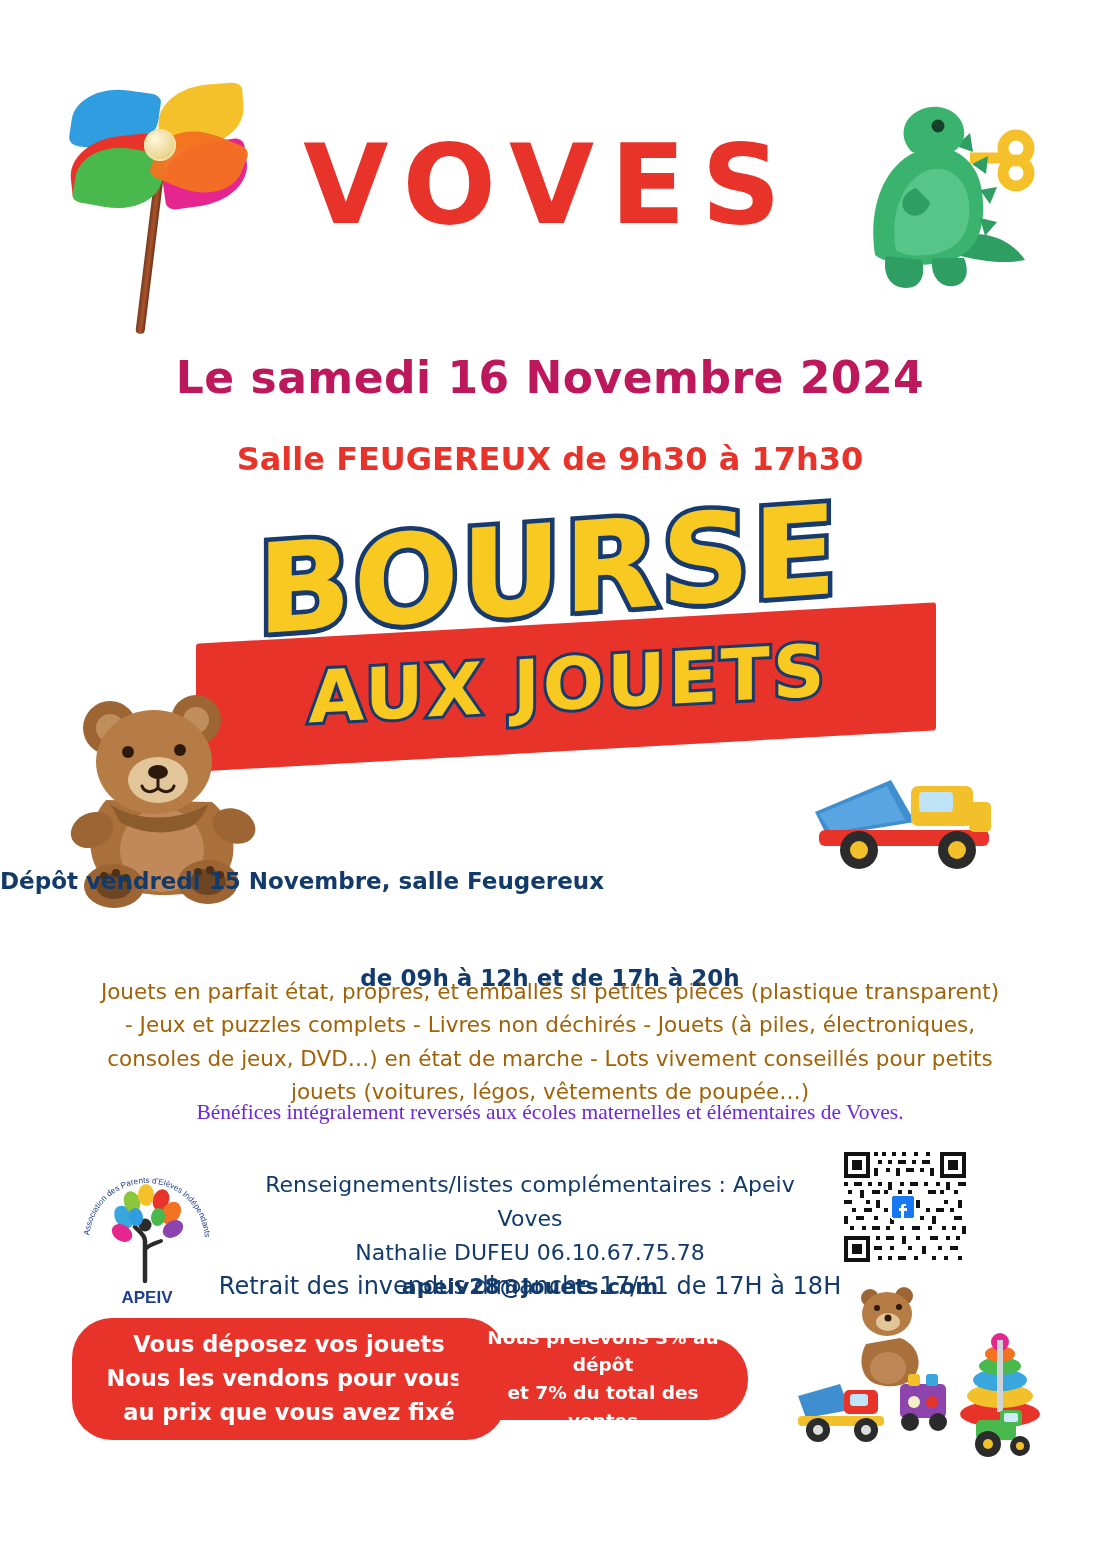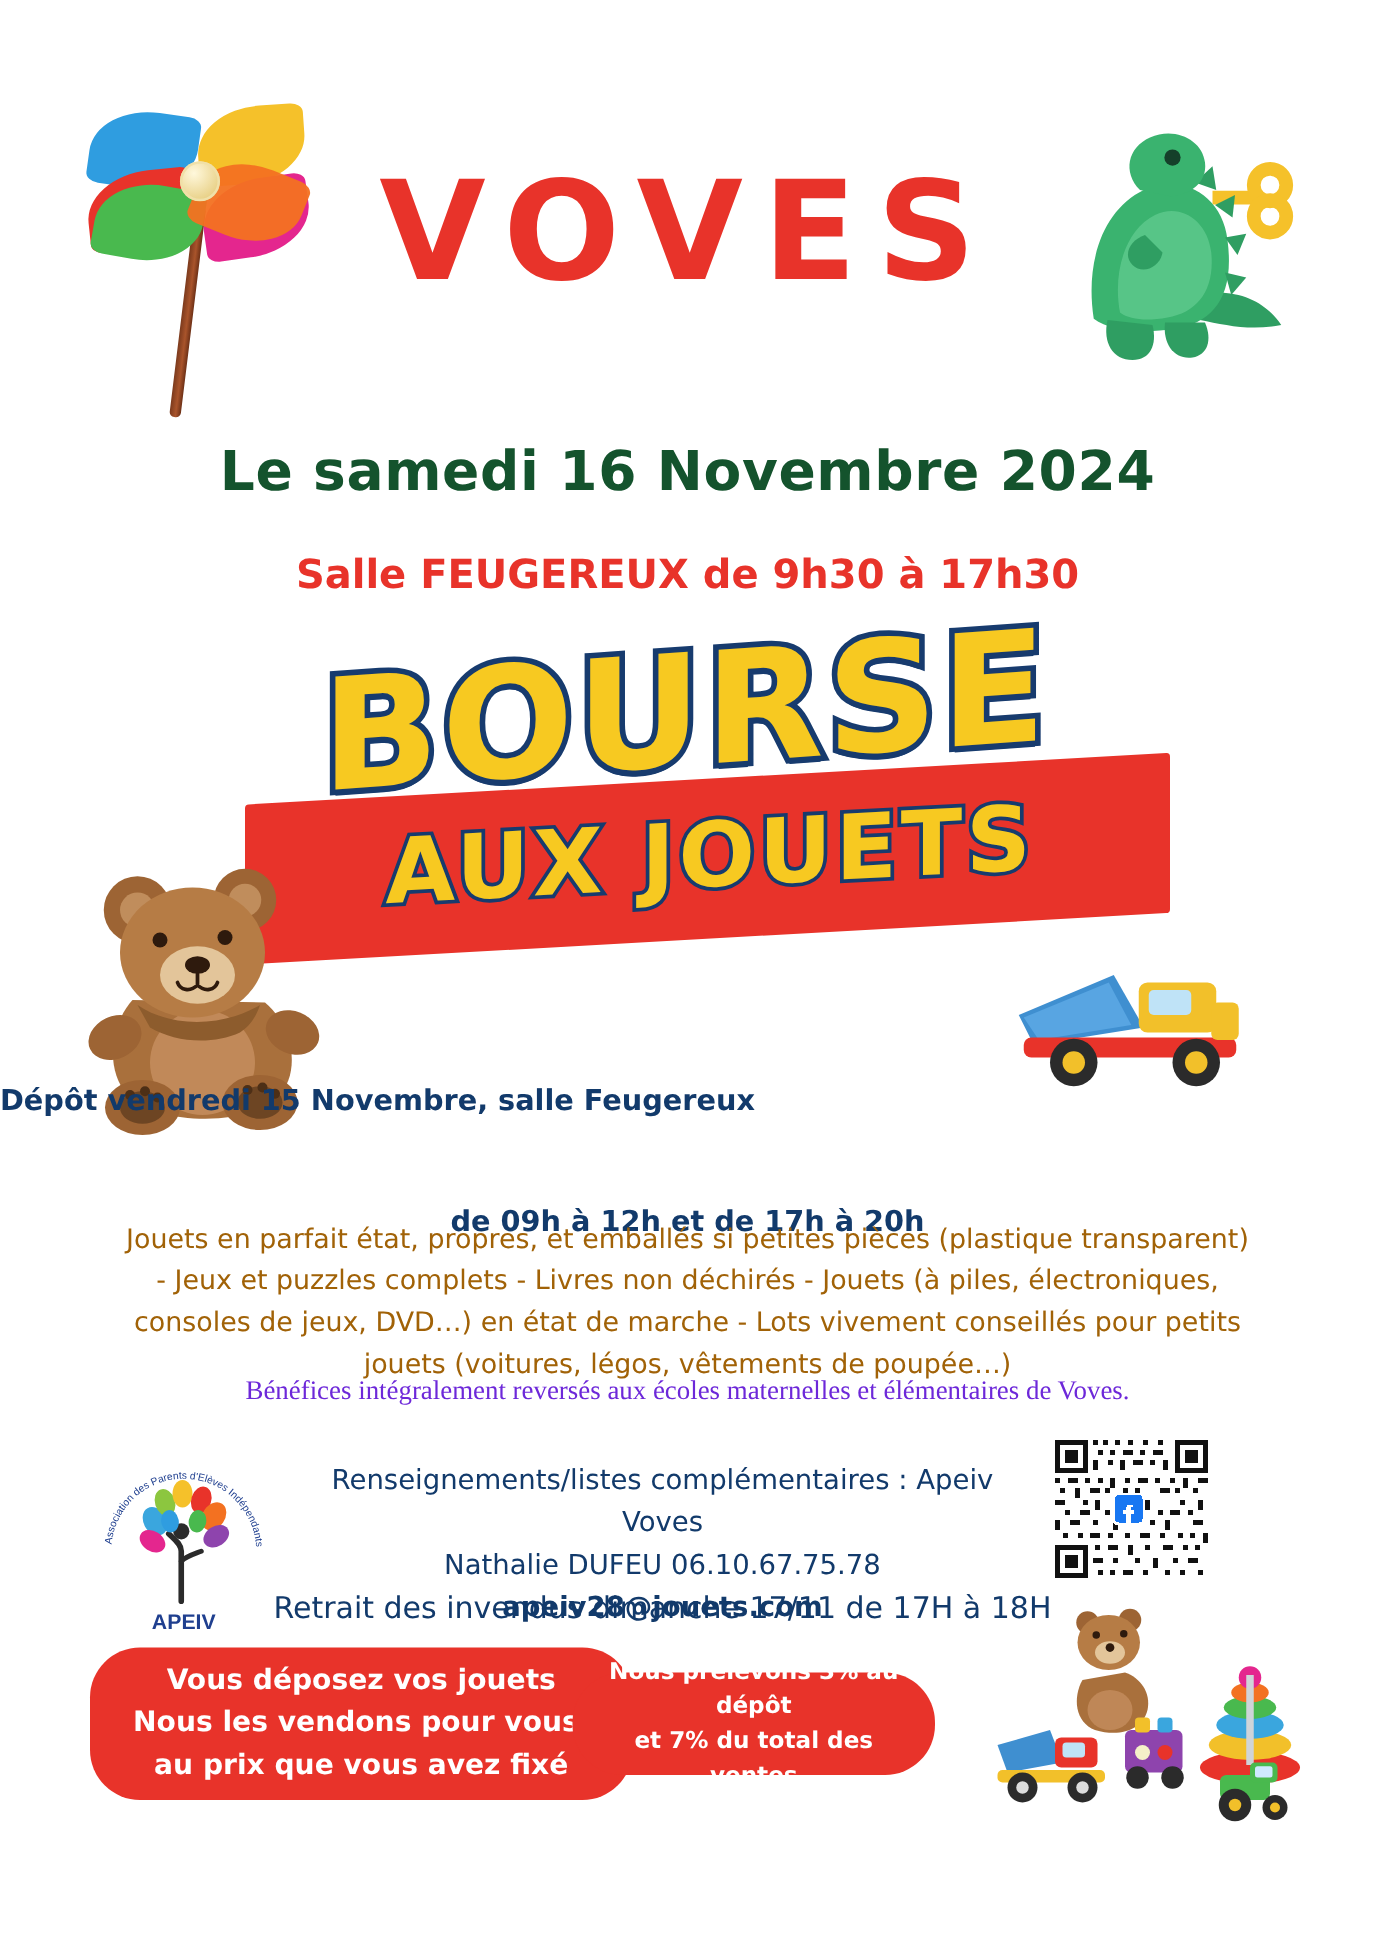--- a/index.html
+++ b/index.html
@@ -102,21 +102,21 @@
     color: #e8332a;
     font-family: "DejaVu Sans", sans-serif;
   }
   .date-line {
     position: absolute;
     left: 0; right: 0;
     top: 352px;
     text-align: center;
     font-size: 44px;
     font-weight: bold;
-    color: #14532d;
+    color: #be185d;
     font-family: "DejaVu Sans", sans-serif;
     letter-spacing: .5px;
   }
   .venue-line {
     position: absolute;
     left: 0; right: 0;
     top: 440px;
     text-align: center;
     font-size: 32px;
     font-weight: bold;

